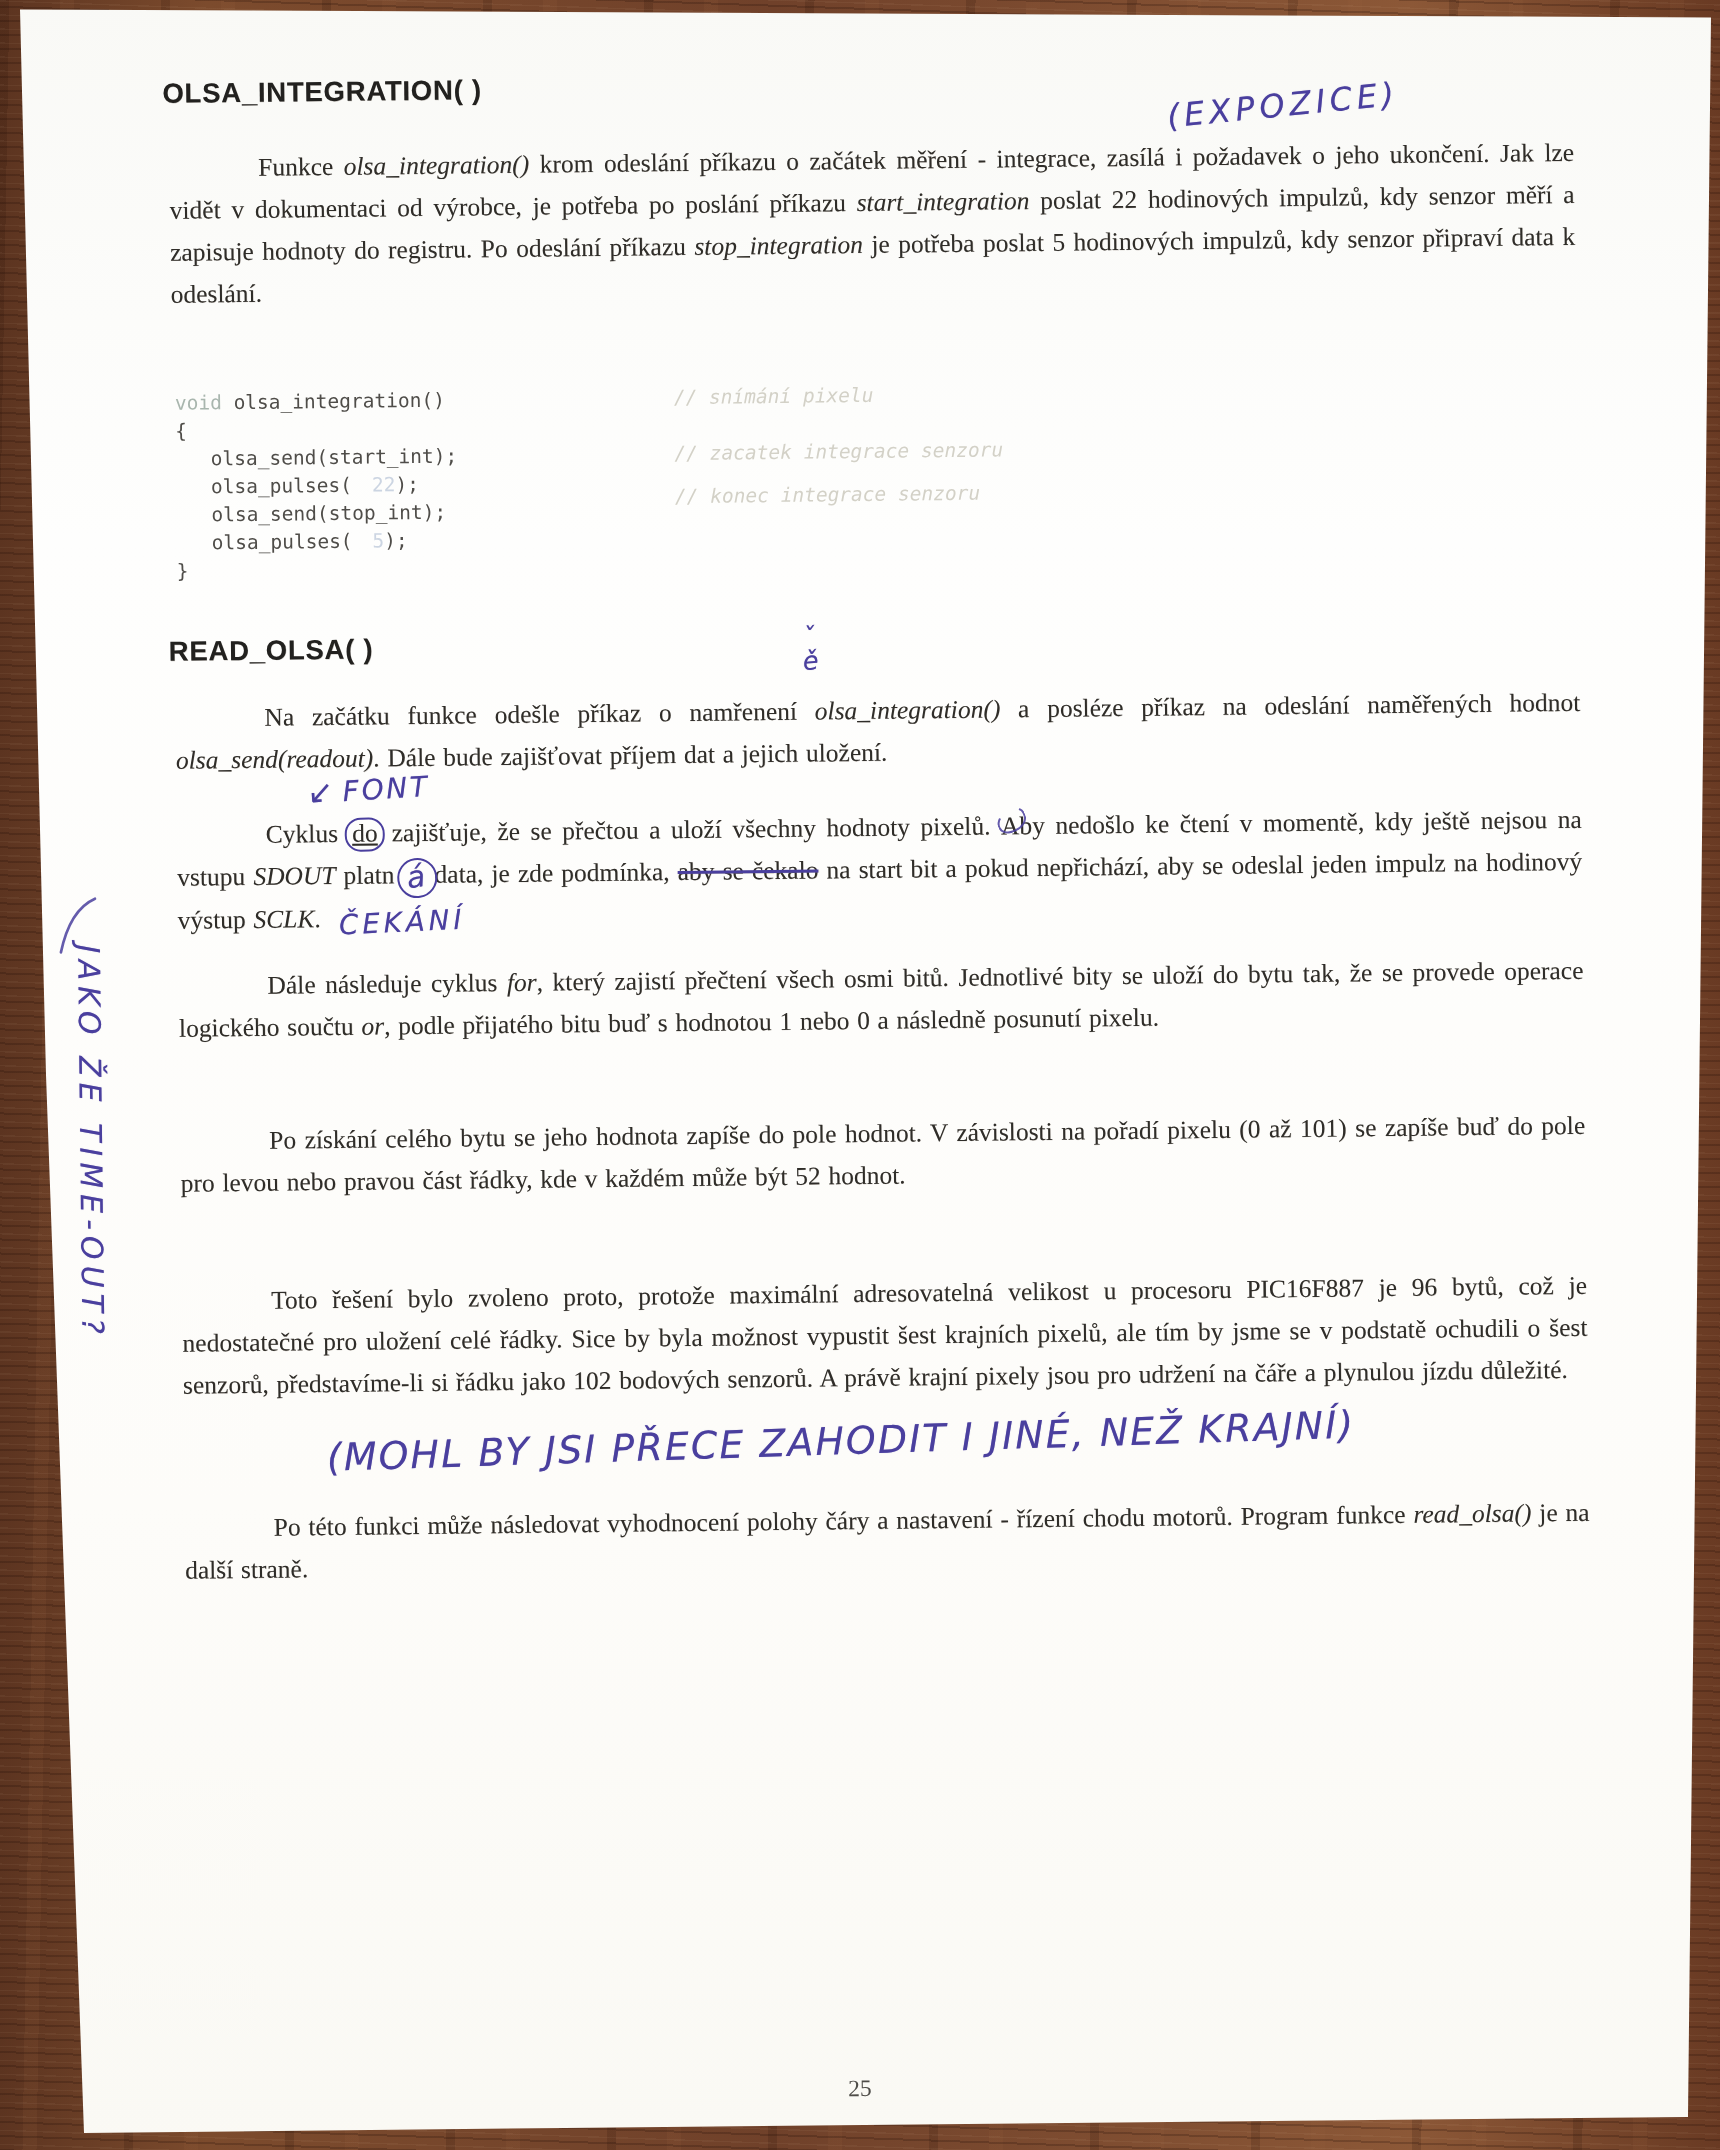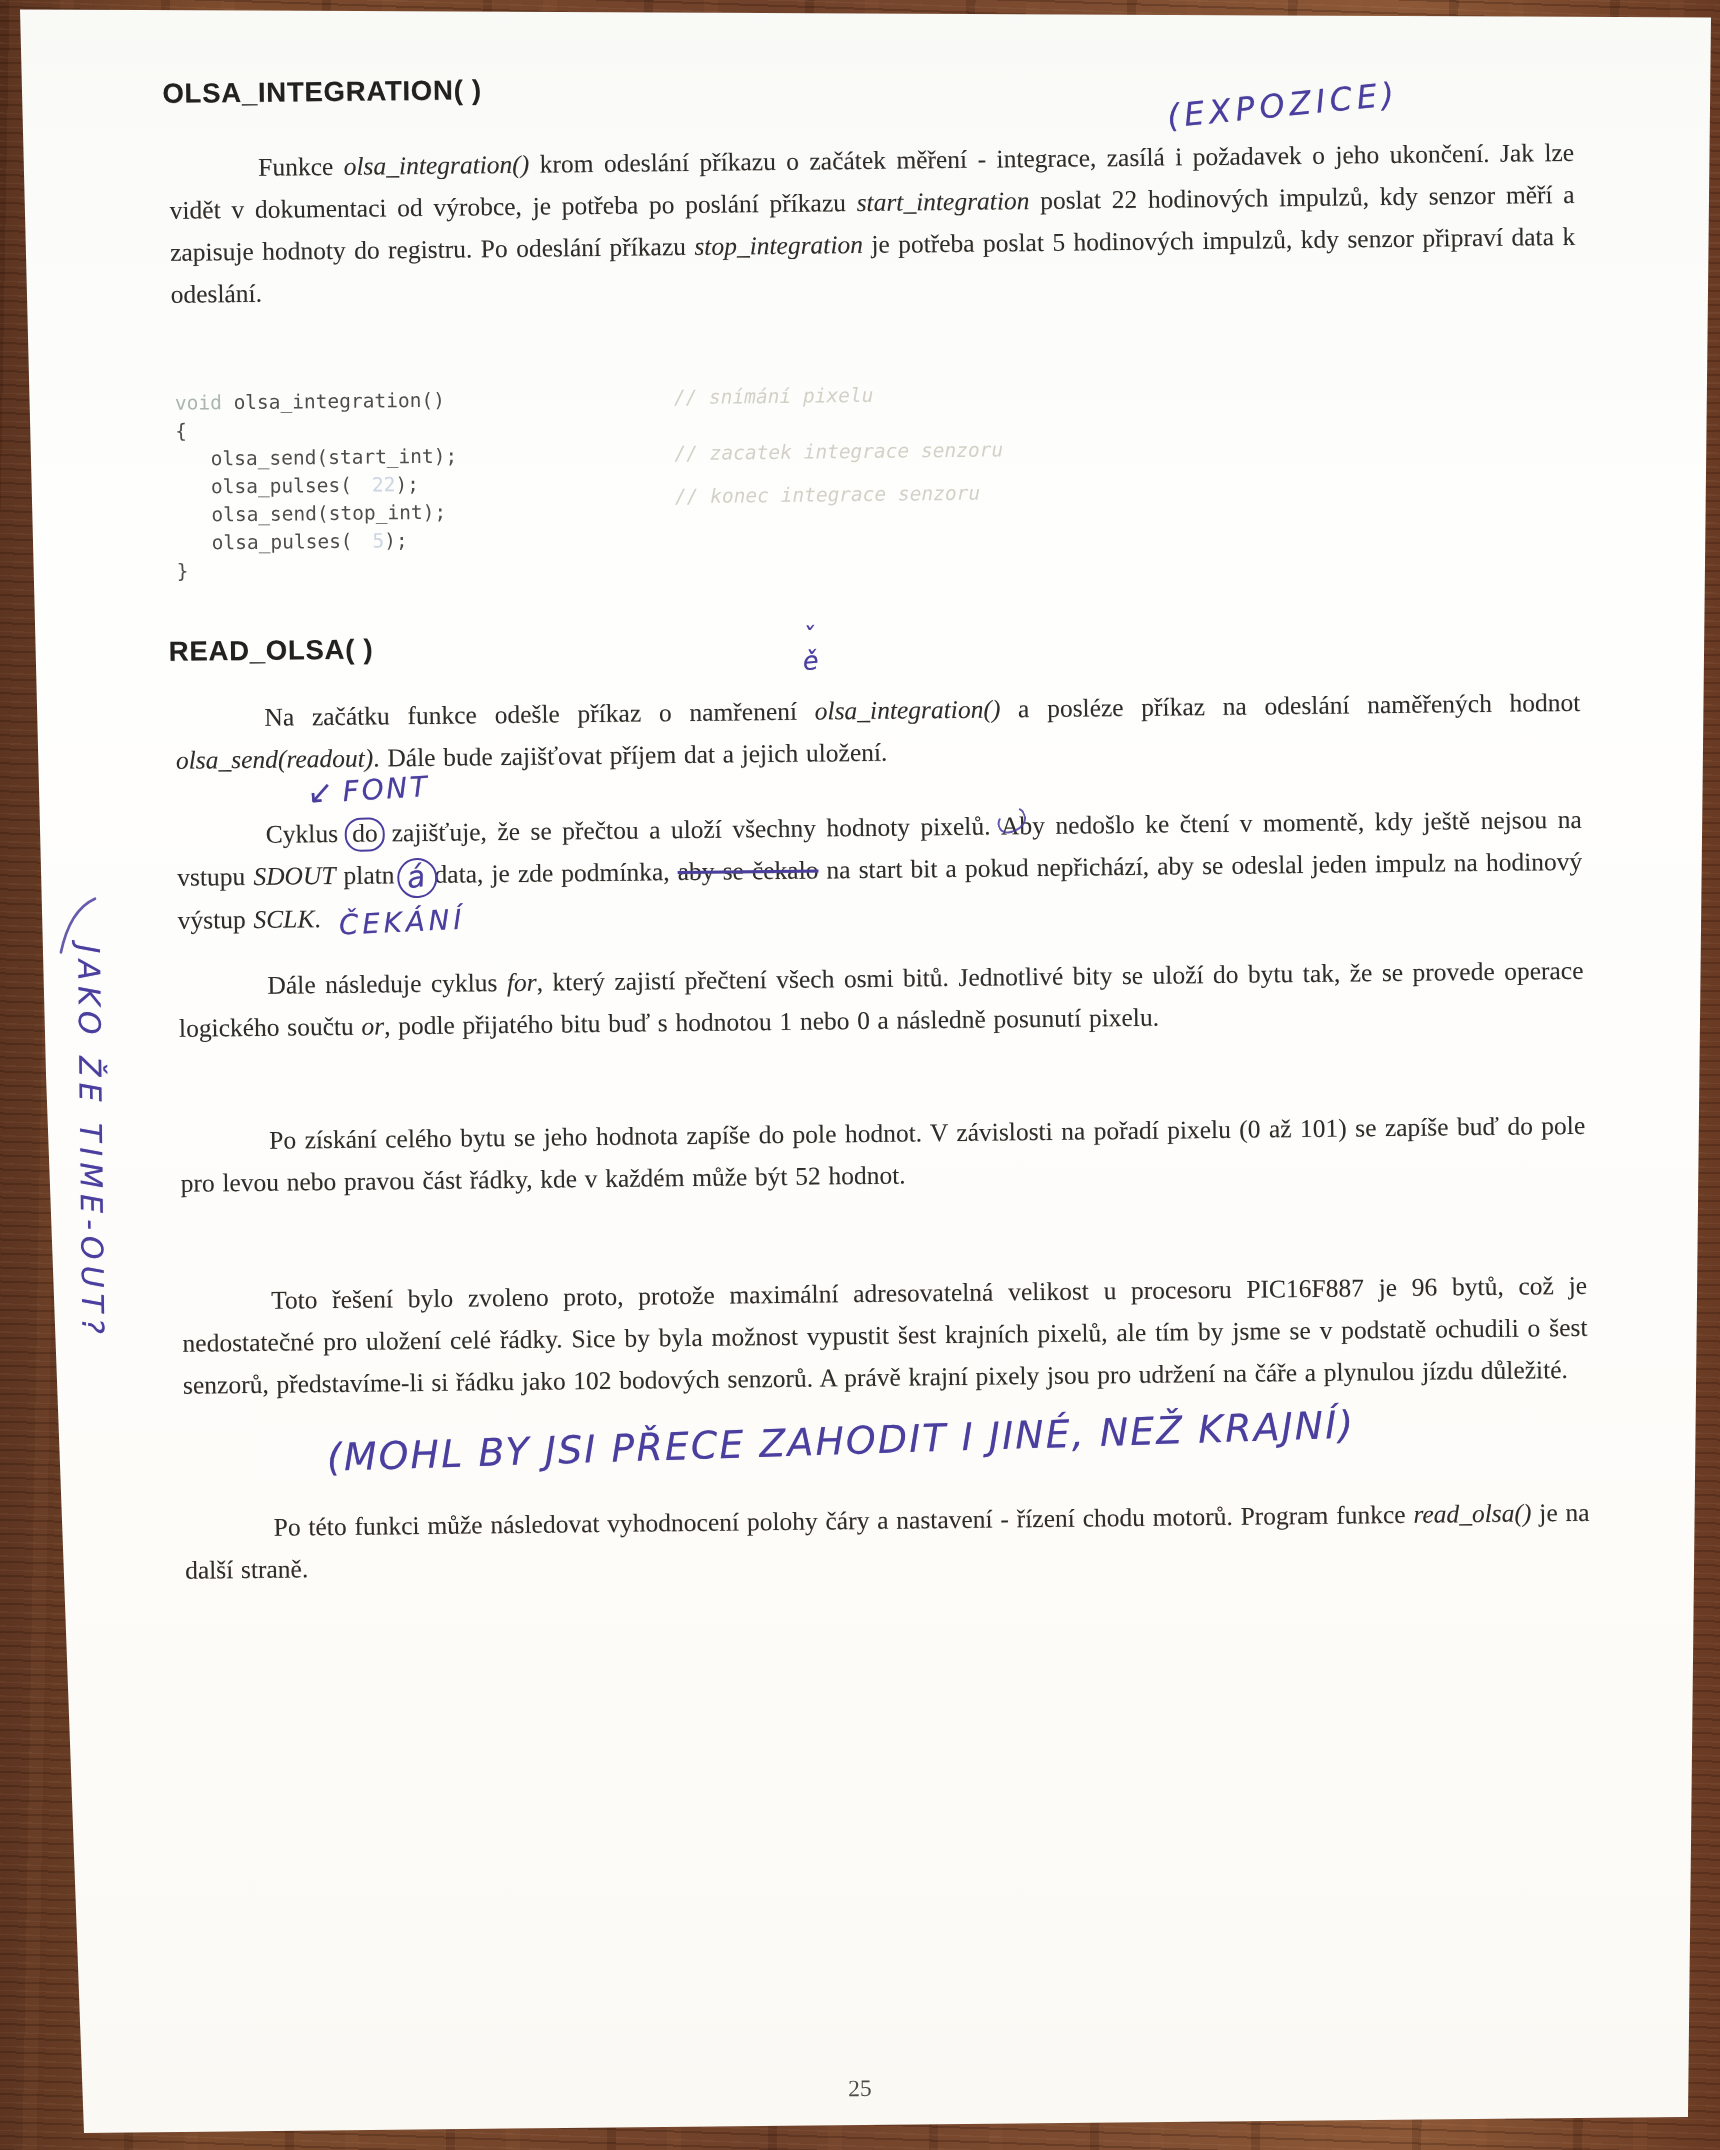--- a/index.html
+++ b/index.html
@@ -70,21 +70,21 @@
   .ann-e span{display:block;}
   .ann-font{position:absolute;left:309px;top:765px;font-size:28px;transform:rotate(-3deg);}
   .ann-font .arrow-glyph{font-style:normal;font-size:31px;margin-right:6.7px;}
   .ann-mohl{position:absolute;left:321px;top:1419px;font-size:38px;letter-spacing:2px;white-space:nowrap;transform:rotate(-1.2deg);}
   .ann-margin{position:absolute;left:106px;top:936px;font-size:30px;letter-spacing:6px;white-space:nowrap;
     transform:rotate(90deg);transform-origin:0 0;}
   .margin-stroke{position:absolute;left:54px;top:886px;}
 
   .hw-box{
     display:inline-block;border:2px solid #4a3f9e;border-radius:16px;
-    padding:0 5.4px 2.7px 5.4px;margin:0 6.7px;line-height:27px;text-indent:0;
+    padding:0 5.4px 2.7px 5.4px;margin:0 6.7px;line-height:27px;text-indent:0;text-decoration:underline;
   }
   .hw-a{
     display:inline-block;font-style:italic;font-size:30px;
     border:2px solid #4a3f9e;border-radius:50%;
     width:36px;height:36px;line-height:34px;text-align:center;text-indent:0;
     margin:0 -2.7px 0 2.7px;transform:translateY(4px) rotate(-8deg);
   }
   .hw-strike{
     text-decoration:line-through;
     -webkit-text-decoration-color:#4a3f9e;text-decoration-color:#4a3f9e;

